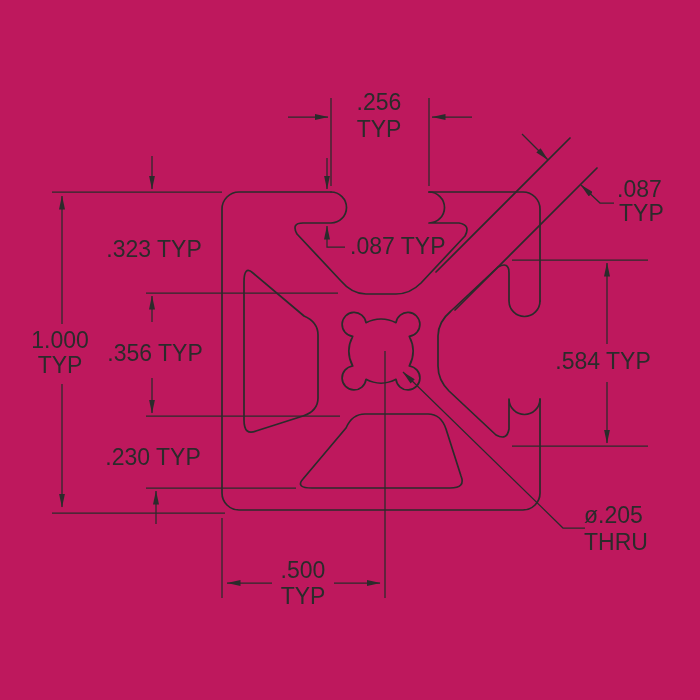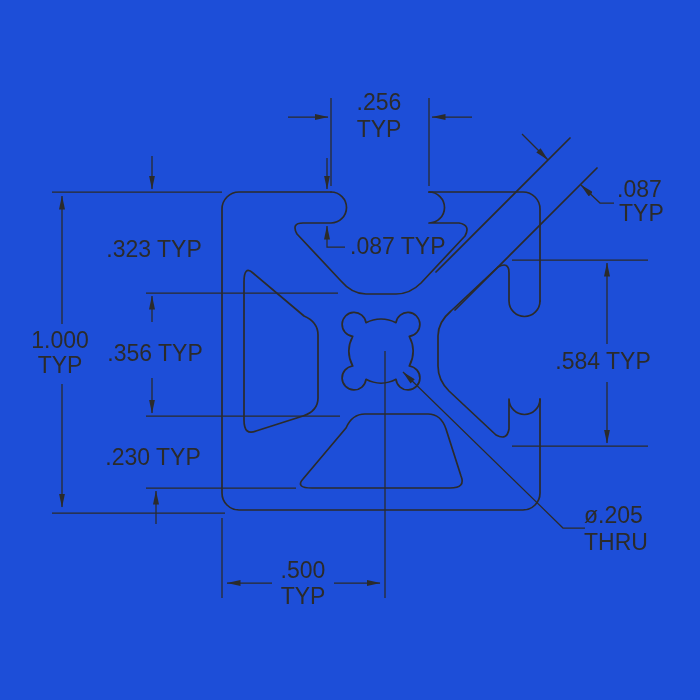--- a/index.html
+++ b/index.html
@@ -1,16 +1,16 @@
 <!DOCTYPE html>
 <html><head>
 <meta charset="utf-8">
 <style>
   html,body{margin:0;padding:0;background:#ffffff;}
-  .canvas{width:700px;height:700px;background:#1d4ed8;position:relative;overflow:hidden;}
+  .canvas{width:700px;height:700px;background:#be185d;position:relative;overflow:hidden;}
   svg{display:block;}
   .profile{stroke:#2b2b2b;stroke-width:1.7;fill:none;stroke-linecap:round;stroke-linejoin:round;}
   .dim{stroke:#2b2b2b;stroke-width:1.25;fill:none;stroke-linecap:butt;}
   .dimtext{font-family:"Liberation Sans","DejaVu Sans",sans-serif;font-size:23px;fill:#2b2b2b;}
   .mid{text-anchor:middle;}
   .start{text-anchor:start;}
 </style>
 </head>
 <body>
 

